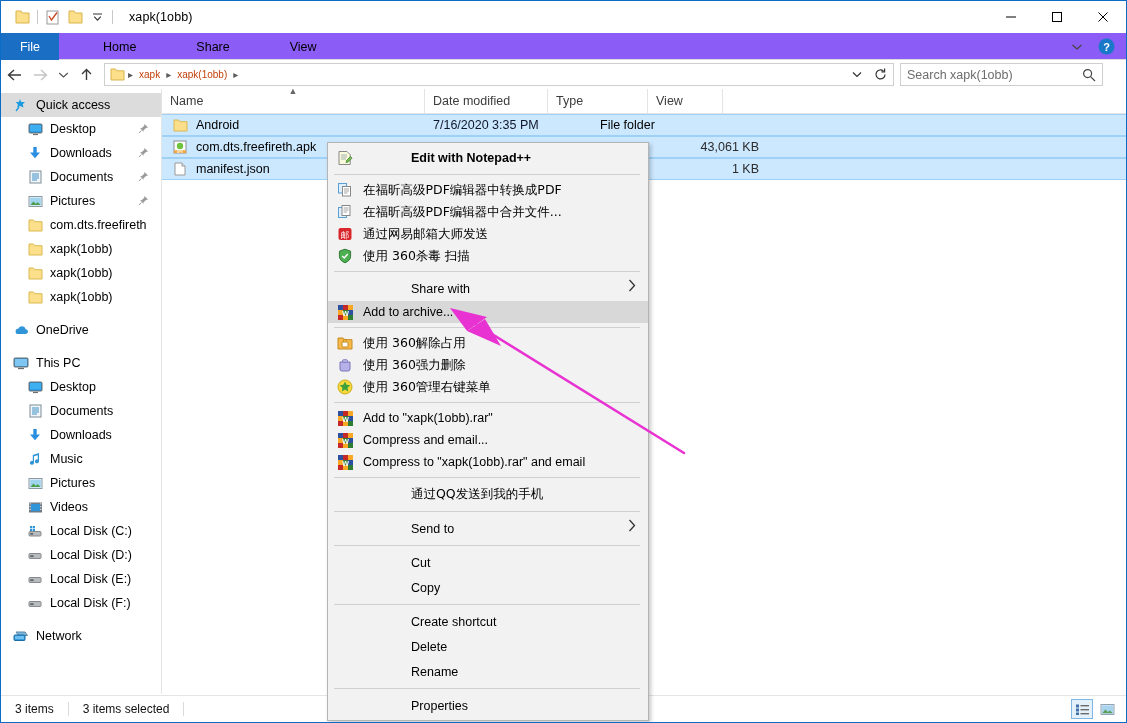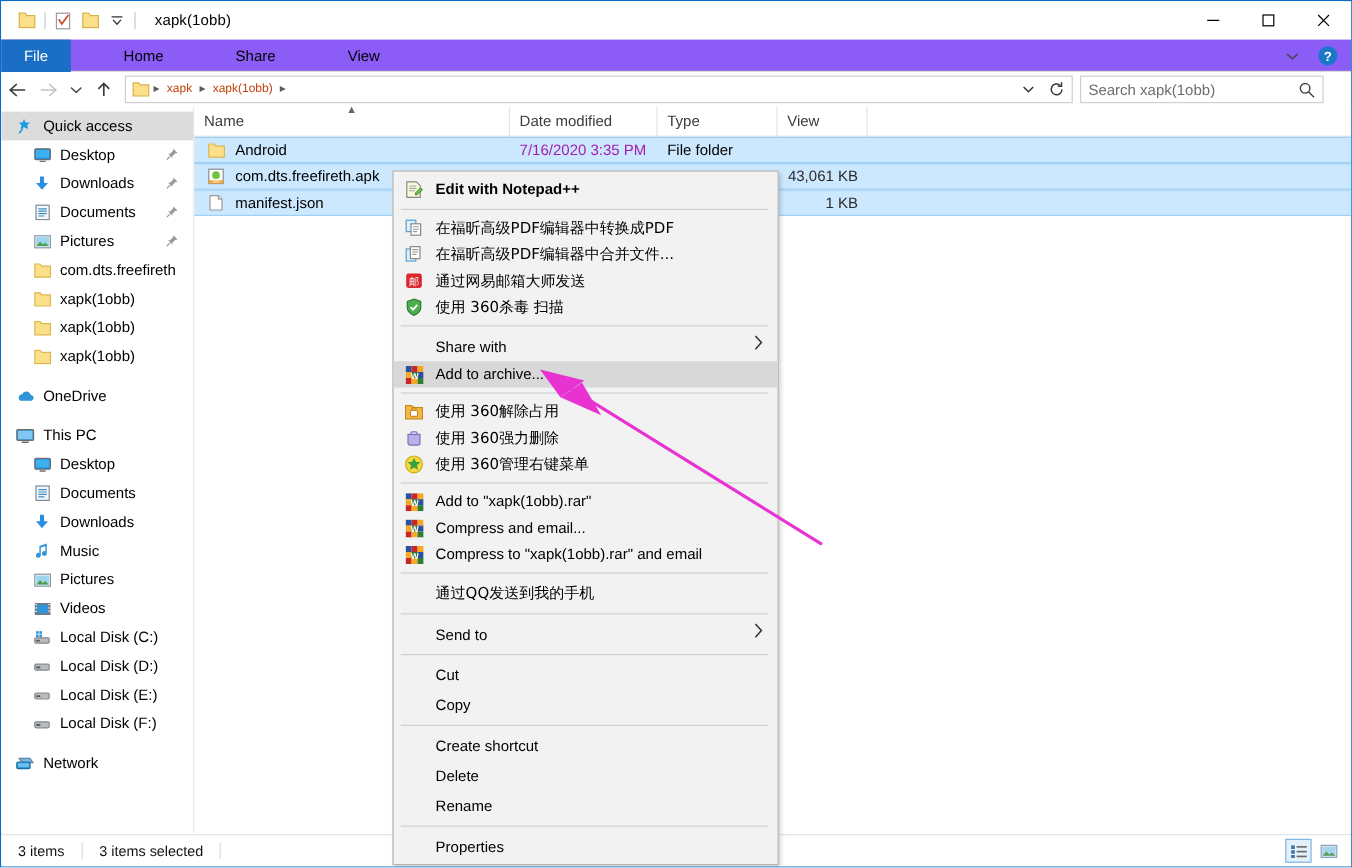--- a/index.html
+++ b/index.html
@@ -140,22 +140,22 @@
   }
 
   .rows { position: relative; }
   .row {
     height: 22px; display: flex; align-items: flex-start; font-size: 12.5px; color: #000;
     position: relative;
   }
   .row.sel { background: #cce8ff; border-top: 1px solid #9fd0f5; border-bottom: 1px solid #9fd0f5; }
   .cell { padding-left: 8px; display: flex; align-items: center; height: 100%; overflow: hidden; white-space: nowrap; }
   .cell.name { width: 263px; }
-  .cell.date { width: 123px; color: #a21caf; }
-  .cell.type { width: 100px; }
+  .cell.date { width: 123px; color: #0f172a; }
+  .cell.type { width: 100px; margin-left: 44px; }
   .cell.size { width: 75px; justify-content: flex-end; padding-right: 8px; color: #2b2b2b; }
   .cell.name .fico { width: 20px; display:flex; align-items:center; justify-content:center; flex:0 0 20px; }
   .cell.name .fname { padding-left: 6px; }
 
   
   .statusbar {
     position: absolute; left: 0; right: 0; bottom: 0; height: 27px;
     border-top: 1px solid #e4e4e4; background: #ffffff;
     display: flex; align-items: center; font-size: 12px; color: #111;
   }
@@ -170,21 +170,21 @@
     position: absolute; left: 326px; top: 141px; width: 322px;
     background: #f2f2f2; border: 1px solid #b4b4b4;
     box-shadow: 2px 2px 4px rgba(0,0,0,.22);
     padding: 2px 0; z-index: 50;
     font-size: 12.5px; color: #000;
   }
   .mi {
     height: 22px; display: flex; align-items: center; position: relative;
     padding-left: 2px;
   }
-  .mi.tall { height: 25px; }
+  .mi.tall { height: 25px; gap: 48px; }
   .mi.hl { background: #d8d8d8; }
   .mi.bold .mlbl { font-weight: bold; }
   .mi .mico { width: 30px; flex: 0 0 30px; display: flex; align-items: center; justify-content: center; }
   .mi .mlbl { padding-left: 3px; white-space: nowrap; }
   .mi .submenu-arrow { position: absolute; right: 12px; top: 3px; color: #333; font-size: 13px; }
   .msep { height: 1px; background: #d0d0d0; margin: 4px 8px 4px 6px; }
   .cjk { font-family: "DejaVu Sans", "Liberation Sans", sans-serif; }
 
   
   .arrow-layer { position: absolute; inset: 0; pointer-events: none; z-index: 80; }

